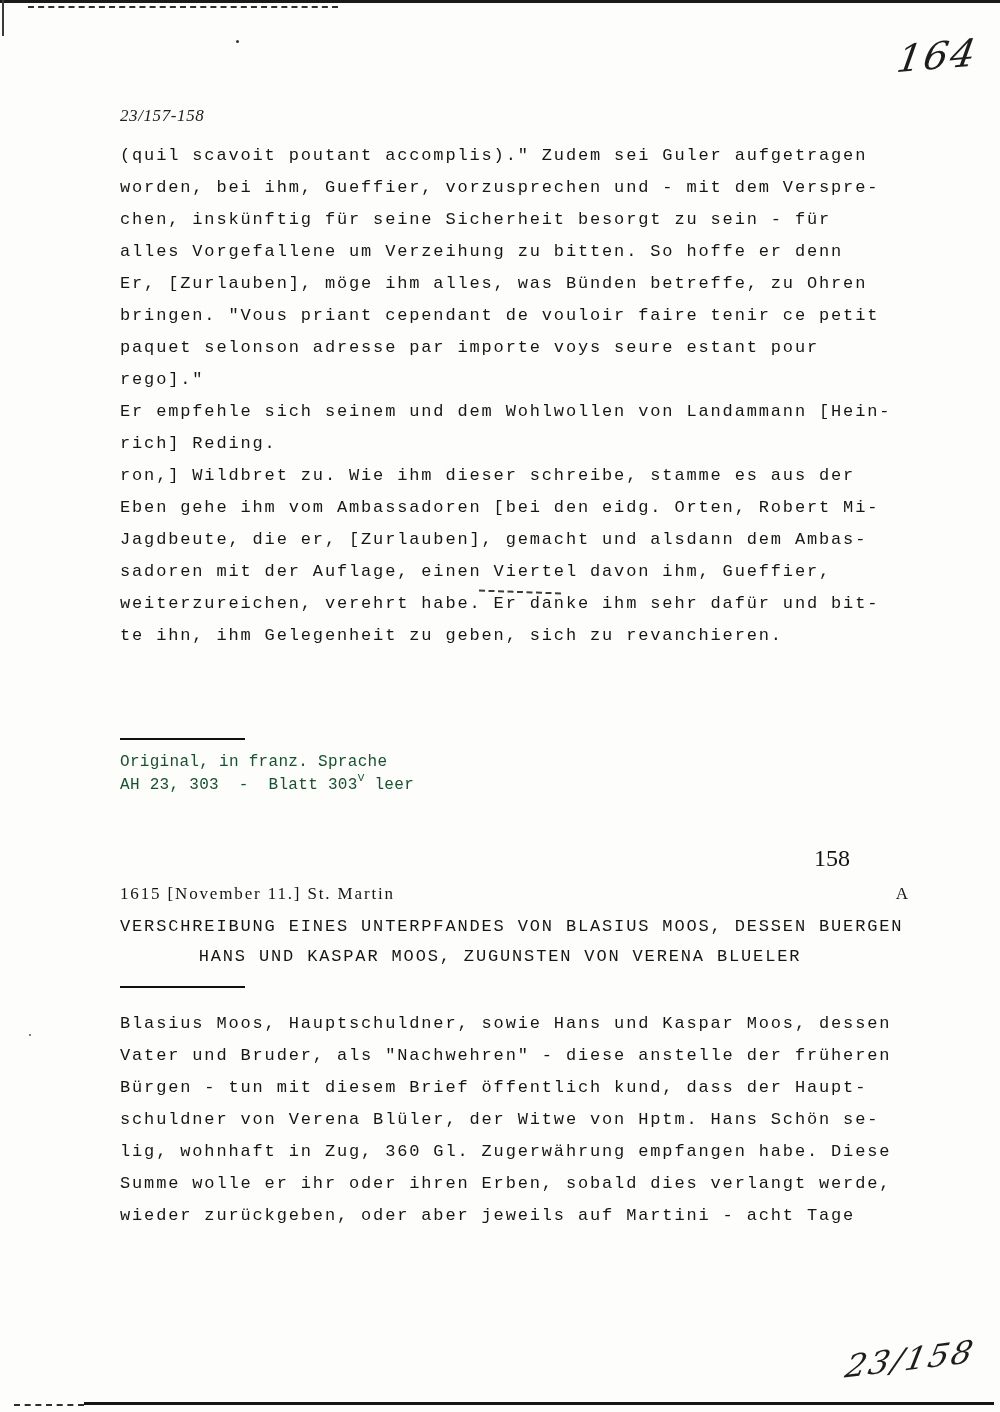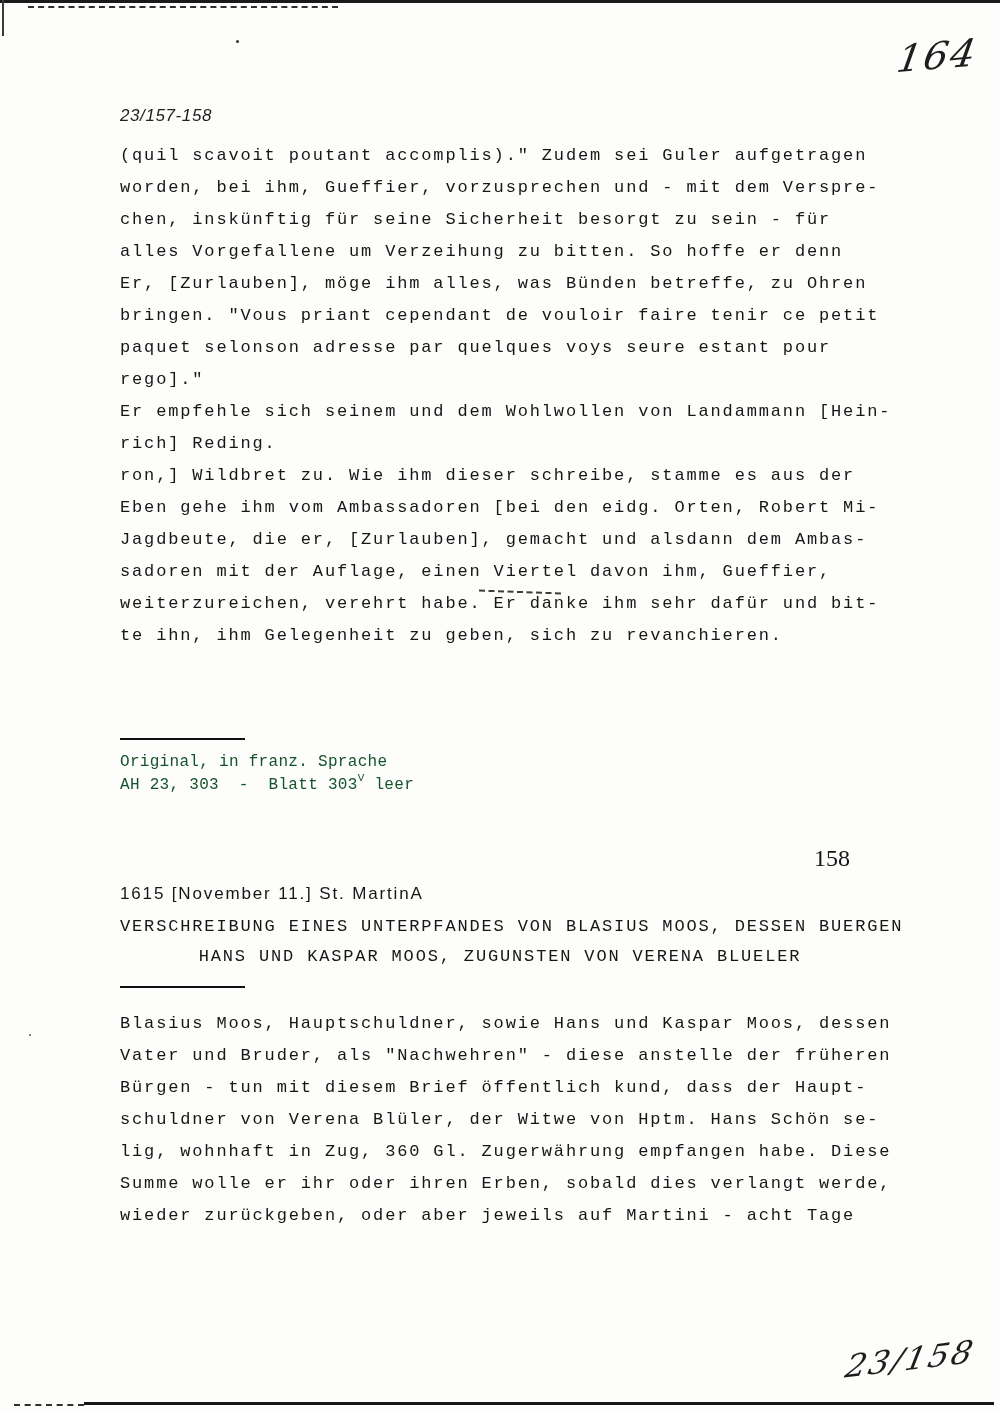--- a/index.html
+++ b/index.html
@@ -36,21 +36,21 @@
   .edge-bottom-dashes {
     position: absolute; left: 14px; top: 1404px; width: 70px; height: 0;
     border-top: 2px dashed #2f2f2f;
   }
   .speck-1 { position: absolute; left: 236px; top: 40px; width: 3px; height: 3px; background: #333; border-radius: 50%; }
   .speck-2 { position: absolute; left: 29px; top: 1034px; width: 2px; height: 2px; background: #555; border-radius: 50%; }
 
   
   .reference {
     position: absolute; left: 120px; top: 106px;
-    font-family: Liberation Sans, sans-serif;
+    font-family: Liberation Serif, serif;
     font-style: italic;
     font-size: 17px;
     letter-spacing: 0.6px;
     color: #222;
   }
 
   
   .hw {
     font-family: "DejaVu Serif", serif;
     font-style: italic;
@@ -126,22 +126,22 @@
   .entry-number {
     position: absolute; left: 120px; top: 845px; width: 730px;
     text-align: right;
     font-family: "Liberation Serif", serif;
     font-size: 24px;
     color: #141414;
   }
   .dateline {
     position: absolute; left: 120px; top: 884px; width: 790px;
     display: flex;
-    justify-content: flex-start;
-    font-family: Liberation Sans, sans-serif;
+    justify-content: space-between;
+    font-family: Liberation Serif, serif;
     font-size: 17px;
     letter-spacing: 1.85px;
     white-space: pre;
     color: #161616;
   }
   .title-line-1 {
     position: absolute; left: 120px; top: 917px;
     font-family: "Liberation Mono", monospace;
     font-size: 17px;
     letter-spacing: 1.85px;
@@ -172,21 +172,21 @@
   <div class="reference">23/157-158</div>
   <div class="hw hw-top">164</div>
 
   <div class="body-block block-157">
       <div class="tline">(quil scavoit poutant accomplis)." Zudem sei Guler aufgetragen</div>
       <div class="tline">worden, bei ihm, Gueffier, vorzusprechen und - mit dem Verspre-</div>
       <div class="tline">chen, inskünftig für seine Sicherheit besorgt zu sein - für</div>
       <div class="tline">alles Vorgefallene um Verzeihung zu bitten. So hoffe er denn</div>
       <div class="tline">Er, [Zurlauben], möge ihm alles, was Bünden betreffe, zu Ohren</div>
       <div class="tline">bringen. "Vous priant cependant de vouloir faire tenir ce petit</div>
-      <div class="tline">paquet selonson adresse par quelques voys seure estant pour</div>
+      <div class="tline">paquet selonson adresse par importe voys seure estant pour</div>
       <div class="tline">rego]."</div>
       <div class="tline">Er empfehle sich seinem und dem Wohlwollen von Landammann [Hein-</div>
       <div class="tline">rich] Reding.</div>
       <div class="tline">ron,] Wildbret zu. Wie ihm dieser schreibe, stamme es aus der</div>
       <div class="tline">Eben gehe ihm vom Ambassadoren [bei den eidg. Orten, Robert Mi-</div>
       <div class="tline">Jagdbeute, die er, [Zurlauben], gemacht und alsdann dem Ambas-</div>
       <div class="tline">sadoren mit der Auflage, einen Viertel davon ihm, Gueffier,</div>
       <div class="tline">weiterzureichen, verehrt habe. Er danke ihm sehr dafür und bit-</div>
       <div class="tline">te ihn, ihm Gelegenheit zu geben, sich zu revanchieren.</div>
     </div>

